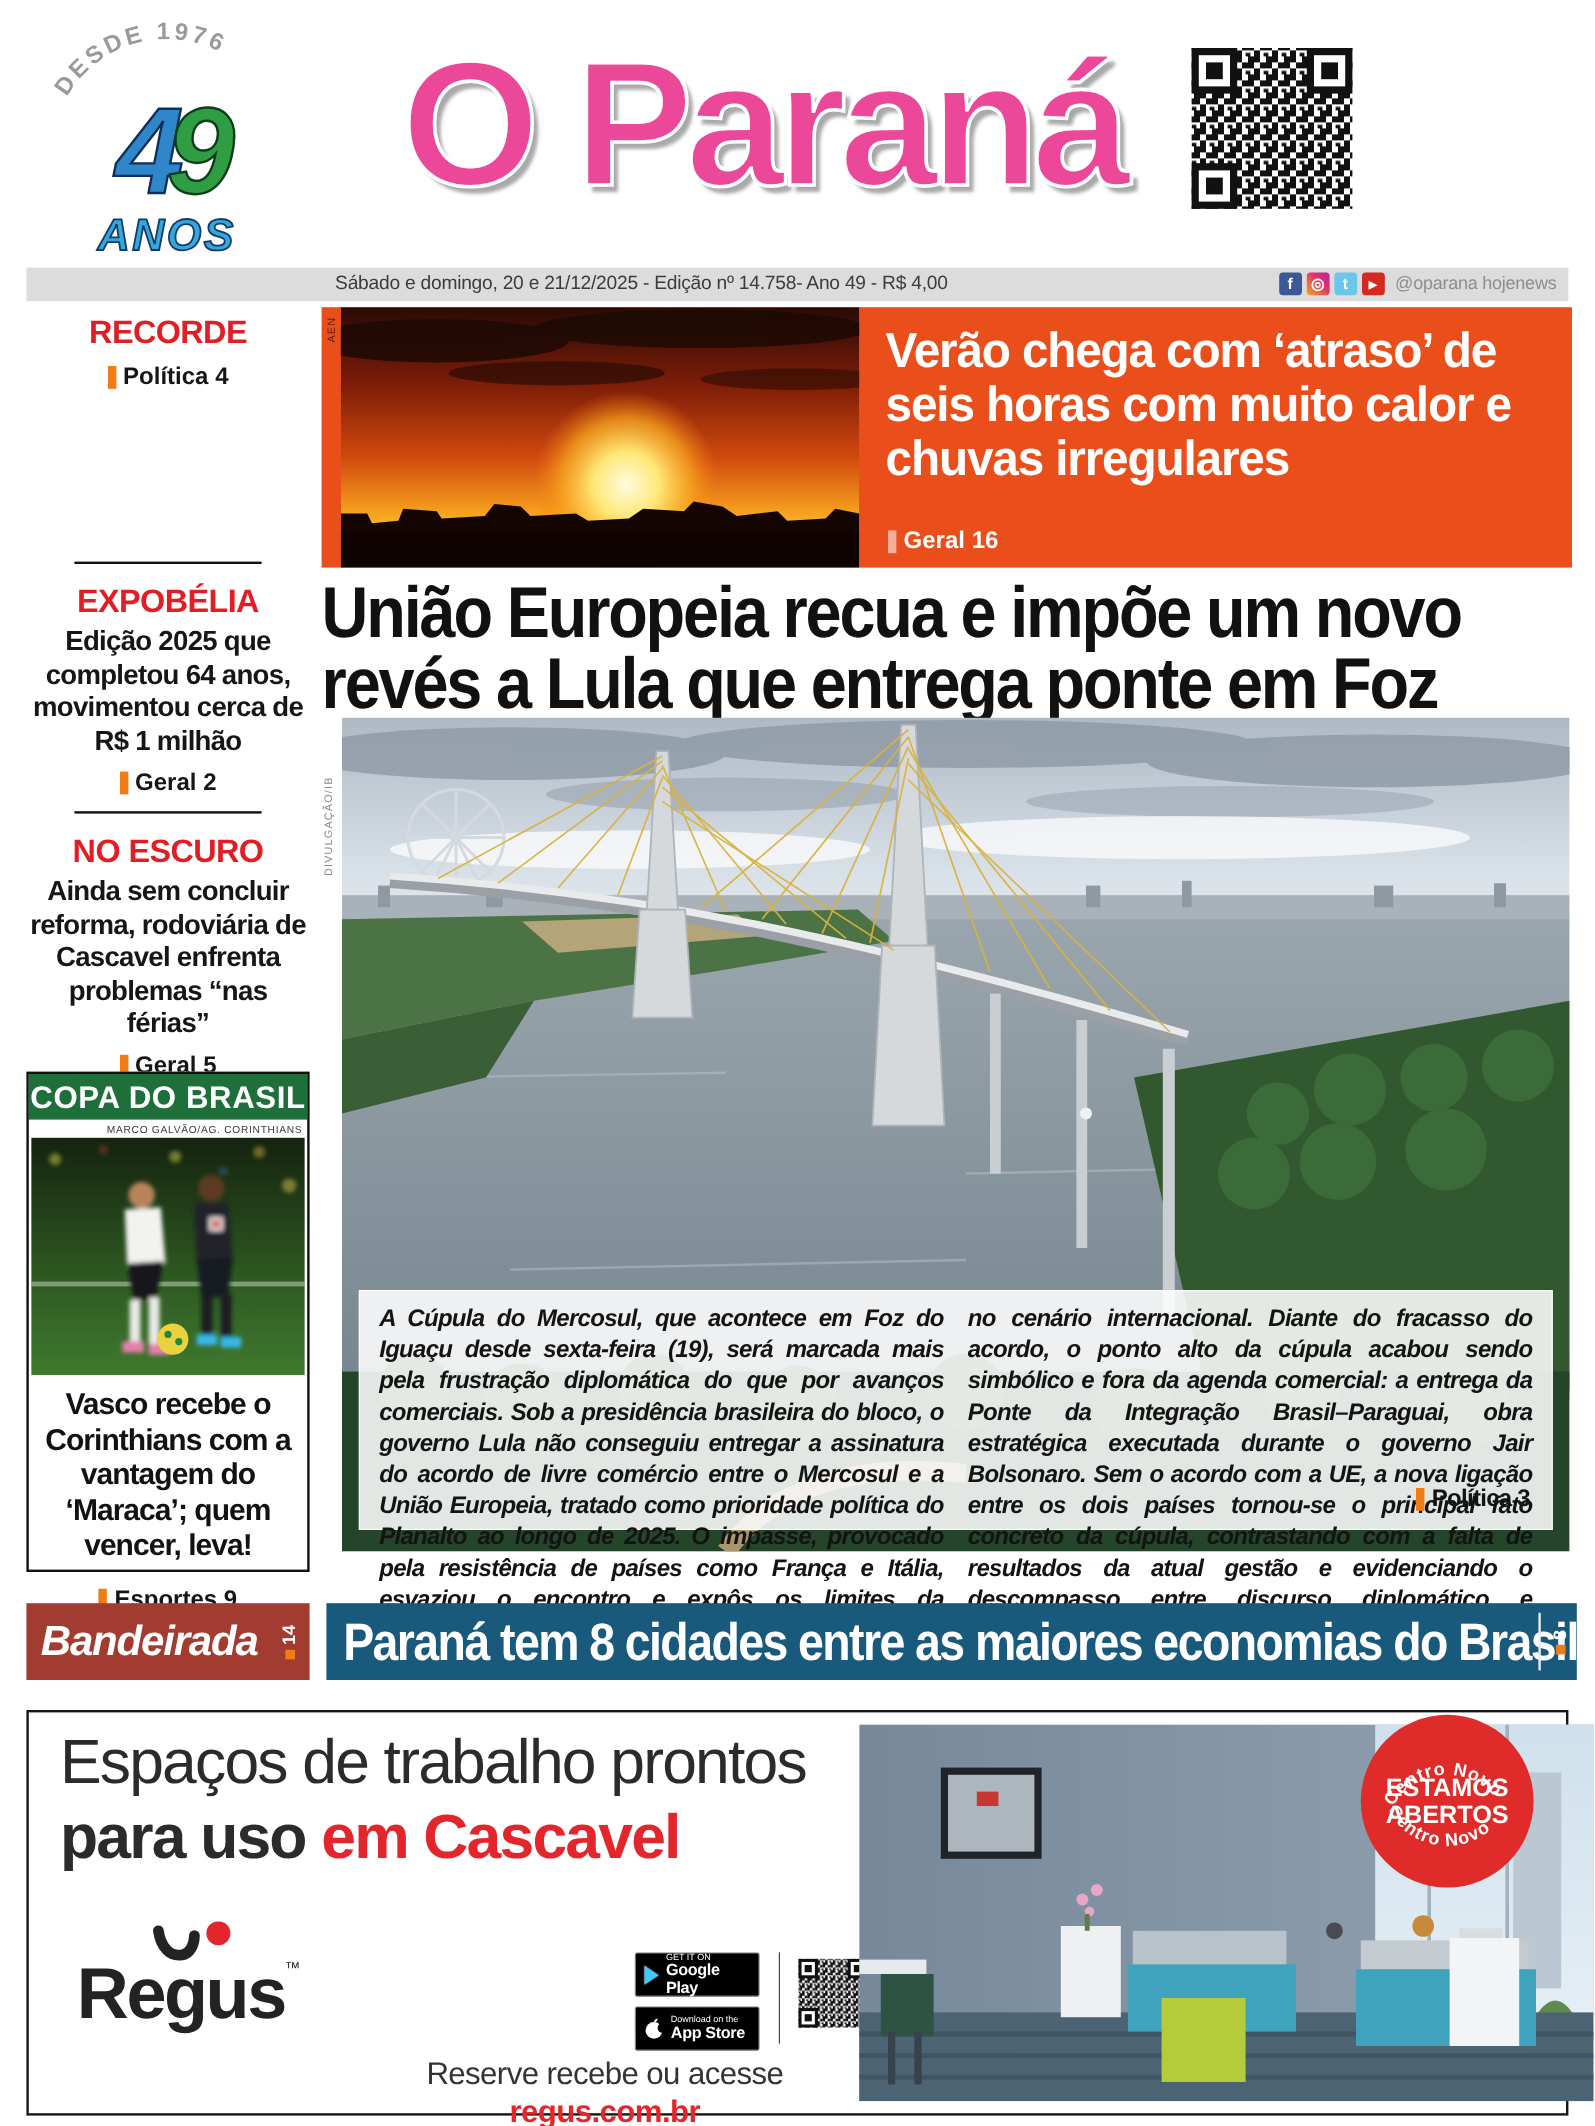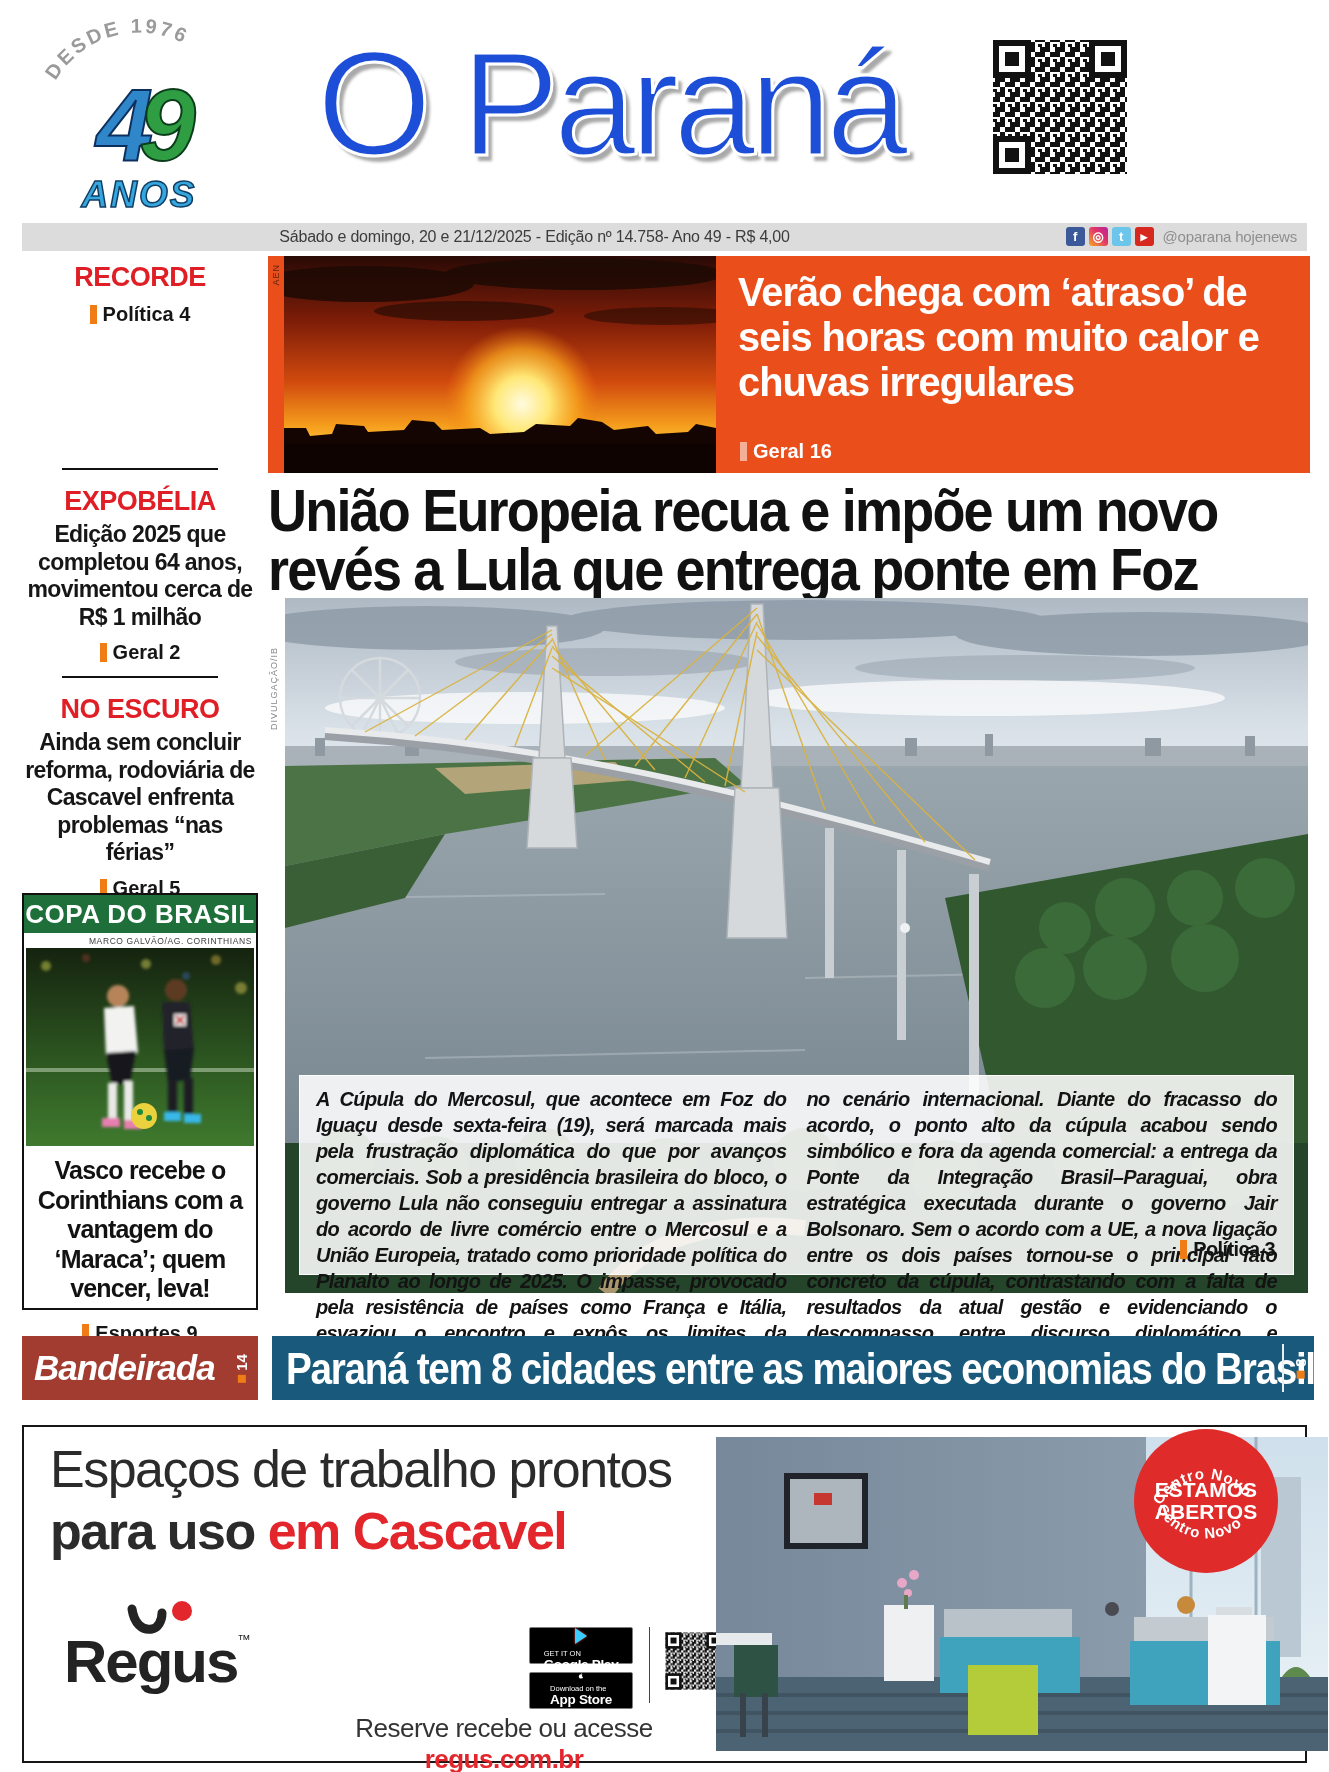--- a/index.html
+++ b/index.html
@@ -7,22 +7,22 @@
   .page { position:relative; width:1329px; height:1772px; background:#fff;
           font-family:"Liberation Sans", sans-serif; overflow:hidden; }
   .abs { position:absolute; }
 
   
   .logo-wrap { left:28px; top:18px; width:222px; height:200px; text-align:center; }
   .logo-nums { font-size:102px; font-weight:700; font-style:italic; letter-spacing:-14px; line-height:0.9; margin-top:-14px; }
   .logo-n4 { color:#2f86c9; -webkit-text-stroke:2px #0d2f5e; }
   .logo-n9 { color:#2f9e43; -webkit-text-stroke:2px #0b3d1c; }
   .logo-anos { font-size:37px; font-weight:700; font-style:italic; color:#35a7de; -webkit-text-stroke:1.5px #123d63; letter-spacing:2px; margin-top:2px; }
-  .masthead-title { left:247px; top:8px; width:725px; text-align:center; font-size:148px; font-weight:400;
-      color:#1d4ed8; letter-spacing:-6px; -webkit-text-stroke:3px #ffffff;
+  .masthead-title { left:273px; top:8px; width:725px; text-align:center; font-size:148px; font-weight:700;
+      color:#ec4899; letter-spacing:-6px; -webkit-text-stroke:3px #ffffff;
       text-shadow:5px 6px 3px rgba(40,40,40,.4); line-height:1.3; }
   .qr-top { left:985px; top:32px; }
 
   
   .datebar { left:22px; top:223px; width:1285px; height:28px; background:#dcdcdc; }
   .dateline { position:absolute; left:0; right:260px; top:5px; text-align:center; font-size:16px; color:#3c3c3c; letter-spacing:-0.2px; }
   .social { position:absolute; right:10px; top:4px; display:flex; align-items:center; gap:4px; }
   .sic { width:19px; height:19px; border-radius:3px; color:#fff; font-size:13px; font-weight:700; display:flex; align-items:center; justify-content:center; }
   .sic-fb { background:#3b5998; border-radius:3px; }
   .sic-ig { background:linear-gradient(45deg,#f5a623,#e1306c 60%,#b5259e); }
@@ -79,21 +79,21 @@
   
   .ad { left:22px; top:1425px; width:1285px; height:338px; border:2px solid #161616; background:#fff; position:absolute; }
   .ad-h1 { position:absolute; left:26px; top:12px; font-size:52px; color:#2b2b2b; font-weight:400; letter-spacing:-1.5px; }
   .ad-h2 { position:absolute; left:26px; top:74px; font-size:52px; color:#2b2b2b; font-weight:700; letter-spacing:-1.5px; }
   .ad-h2 .red { color:#e3262c; }
   .ad-sub { position:absolute; left:26px; top:150px; font-size:27px; color:#1f1f1f; letter-spacing:-0.5px; }
   .regus { position:absolute; left:40px; top:200px; width:220px; }
   .regus-word { font-size:60px; font-weight:700; color:#232323; letter-spacing:-2px; }
   .regus-tm { font-size:13px; vertical-align:38px; color:#232323; }
   .badges { position:absolute; left:505px; top:200px; display:flex; flex-direction:column; gap:8px; }
-  .badge { width:104px; height:37px; background:#000; border:1px solid #7d7d7d; border-radius:2px; color:#fff; display:flex; align-items:center; gap:6px; padding:0 7px;flex-direction:column; }
+  .badge { width:104px; height:37px; background:#000; border:1px solid #7d7d7d; border-radius:2px; color:#fff; display:flex; align-items:center; gap:6px; padding:0 7px; }
   .badge small { display:block; font-size:7.5px; line-height:1.1; }
   .badge b { display:block; font-size:13.5px; line-height:1.1; letter-spacing:-0.3px; }
   .badge-sep { position:absolute; left:625px; top:200px; height:76px; width:1px; background:#444; }
   .ad-qr { position:absolute; left:638px; top:202px; }
   .ad-cta { position:absolute; left:270px; top:286px; width:420px; text-align:center; font-size:26px; color:#333; letter-spacing:-0.5px; }
   .ad-cta .red { color:#e3262c; font-weight:700; }
   .ad-photo { position:absolute; left:692px; top:10px; width:612px; height:314px; }
   .ad-badge { position:absolute; left:1108px; top:0px; }
 
   .gp-tri { width:0; height:0; border-top:8px solid transparent; border-bottom:8px solid transparent; border-left:12px solid #3bccff; filter:drop-shadow(0 0 1px #e8423c); }

